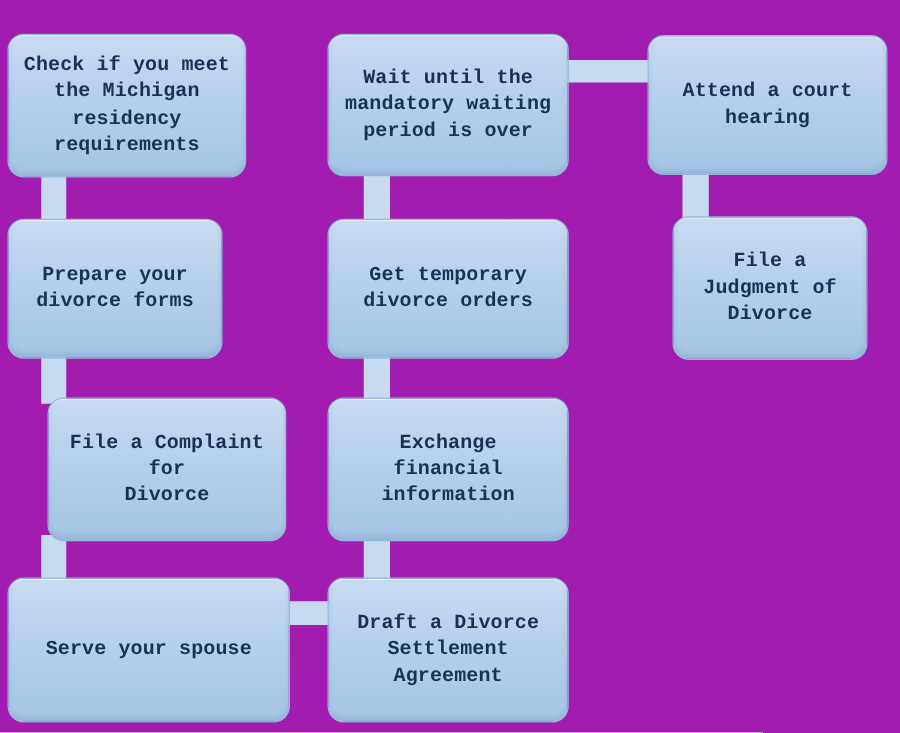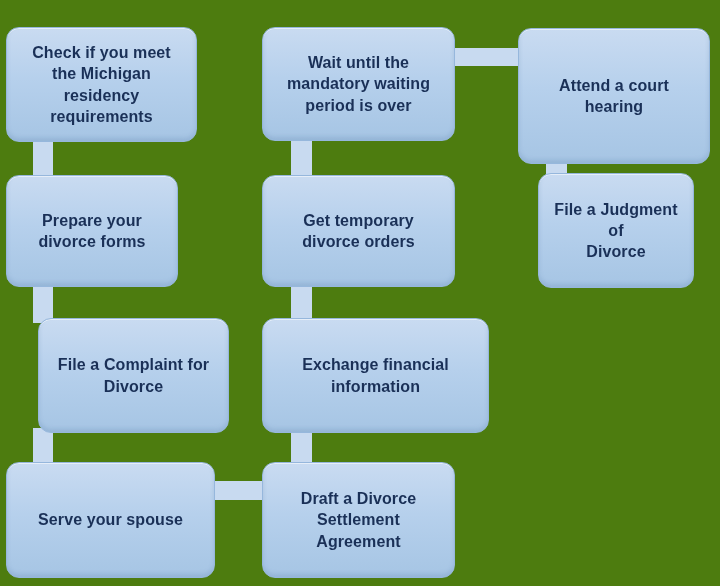--- a/index.html
+++ b/index.html
@@ -5,22 +5,23 @@
   html, body {
     margin: 0;
     padding: 0;
     background: #ffffff;
     font-family: "Liberation Sans", sans-serif;
   }
   .canvas {
     position: relative;
     width: 720px;
     height: 586px;
-    background: #4d7c0f;
+    background: #a21caf;
     overflow: hidden;
+    font-family: Liberation Mono, monospace;
   }
   .connector {
     position: absolute;
     background: #c8daf0;
     z-index: 1;
   }
   .node {
     position: absolute;
     z-index: 2;
     box-sizing: border-box;
@@ -40,28 +41,28 @@
     font-weight: bold;
     font-size: 16px;
     line-height: 1.32;
     white-space: pre-line;
     letter-spacing: 0.1px;
   }
   
   .n1  { left: 6px;   top: 27px;  width: 191px; height: 115px; }
   .n2  { left: 6px;   top: 175px; width: 172px; height: 112px; }
   .n3  { left: 2px;   top: 318px; width: 191px; height: 115px; margin-left: 36px; }
-  .n4  { left: 6px;   top: 462px; width: 209px; height: 116px; }
+  .n4  { left: 6px;   top: 462px; width: 226px; height: 116px; }
   
   .n5  { left: 262px; top: 27px;  width: 193px; height: 114px; justify-content: center; }
   .n6  { left: 262px; top: 175px; width: 193px; height: 112px; }
-  .n7  { left: 262px; top: 318px; width: 227px; height: 115px; }
+  .n7  { left: 262px; top: 318px; width: 193px; height: 115px; }
   .n8  { left: 262px; top: 462px; width: 193px; height: 116px; text-align: center; }
   
-  .n9  { left: 518px; top: 28px;  width: 192px; height: 136px; }
+  .n9  { left: 518px; top: 28px;  width: 192px; height: 112px; }
   .n10 { left: 538px; top: 173px; width: 156px; height: 115px; }
   
   .c-l1 { left: 33px;  top: 135px; width: 20px; height: 45px; }
   .c-l2 { left: 33px;  top: 282px; width: 20px; height: 41px; }
   .c-l3 { left: 33px;  top: 428px; width: 20px; height: 40px; }
   .c-m1 { left: 291px; top: 135px; width: 21px; height: 45px; }
   .c-m2 { left: 291px; top: 282px; width: 21px; height: 41px; }
   .c-m3 { left: 291px; top: 428px; width: 21px; height: 40px; }
   .c-r1 { left: 546px; top: 135px; width: 21px; height: 43px; }
   

